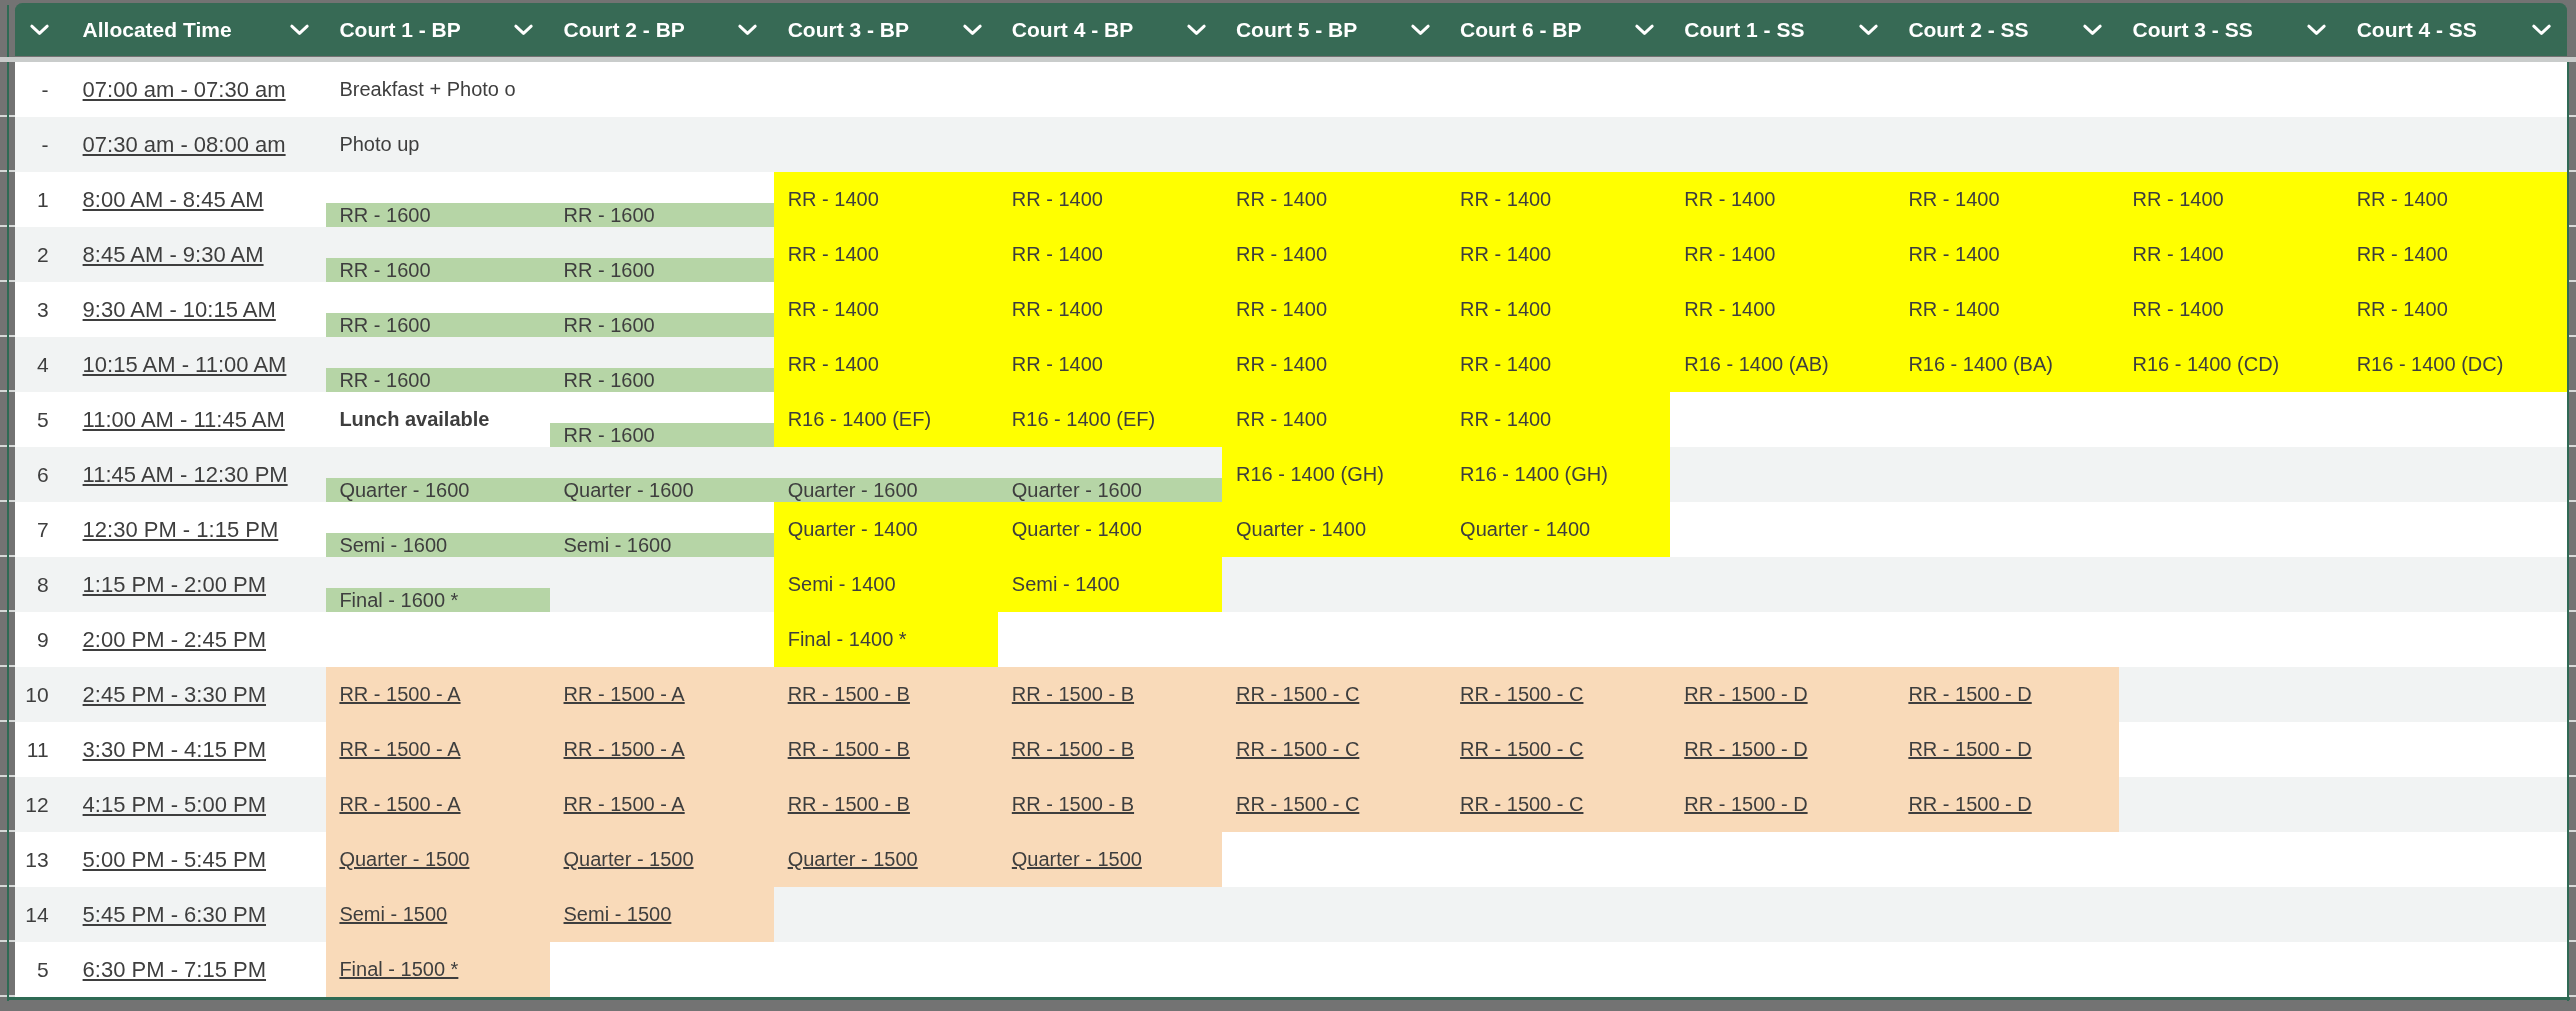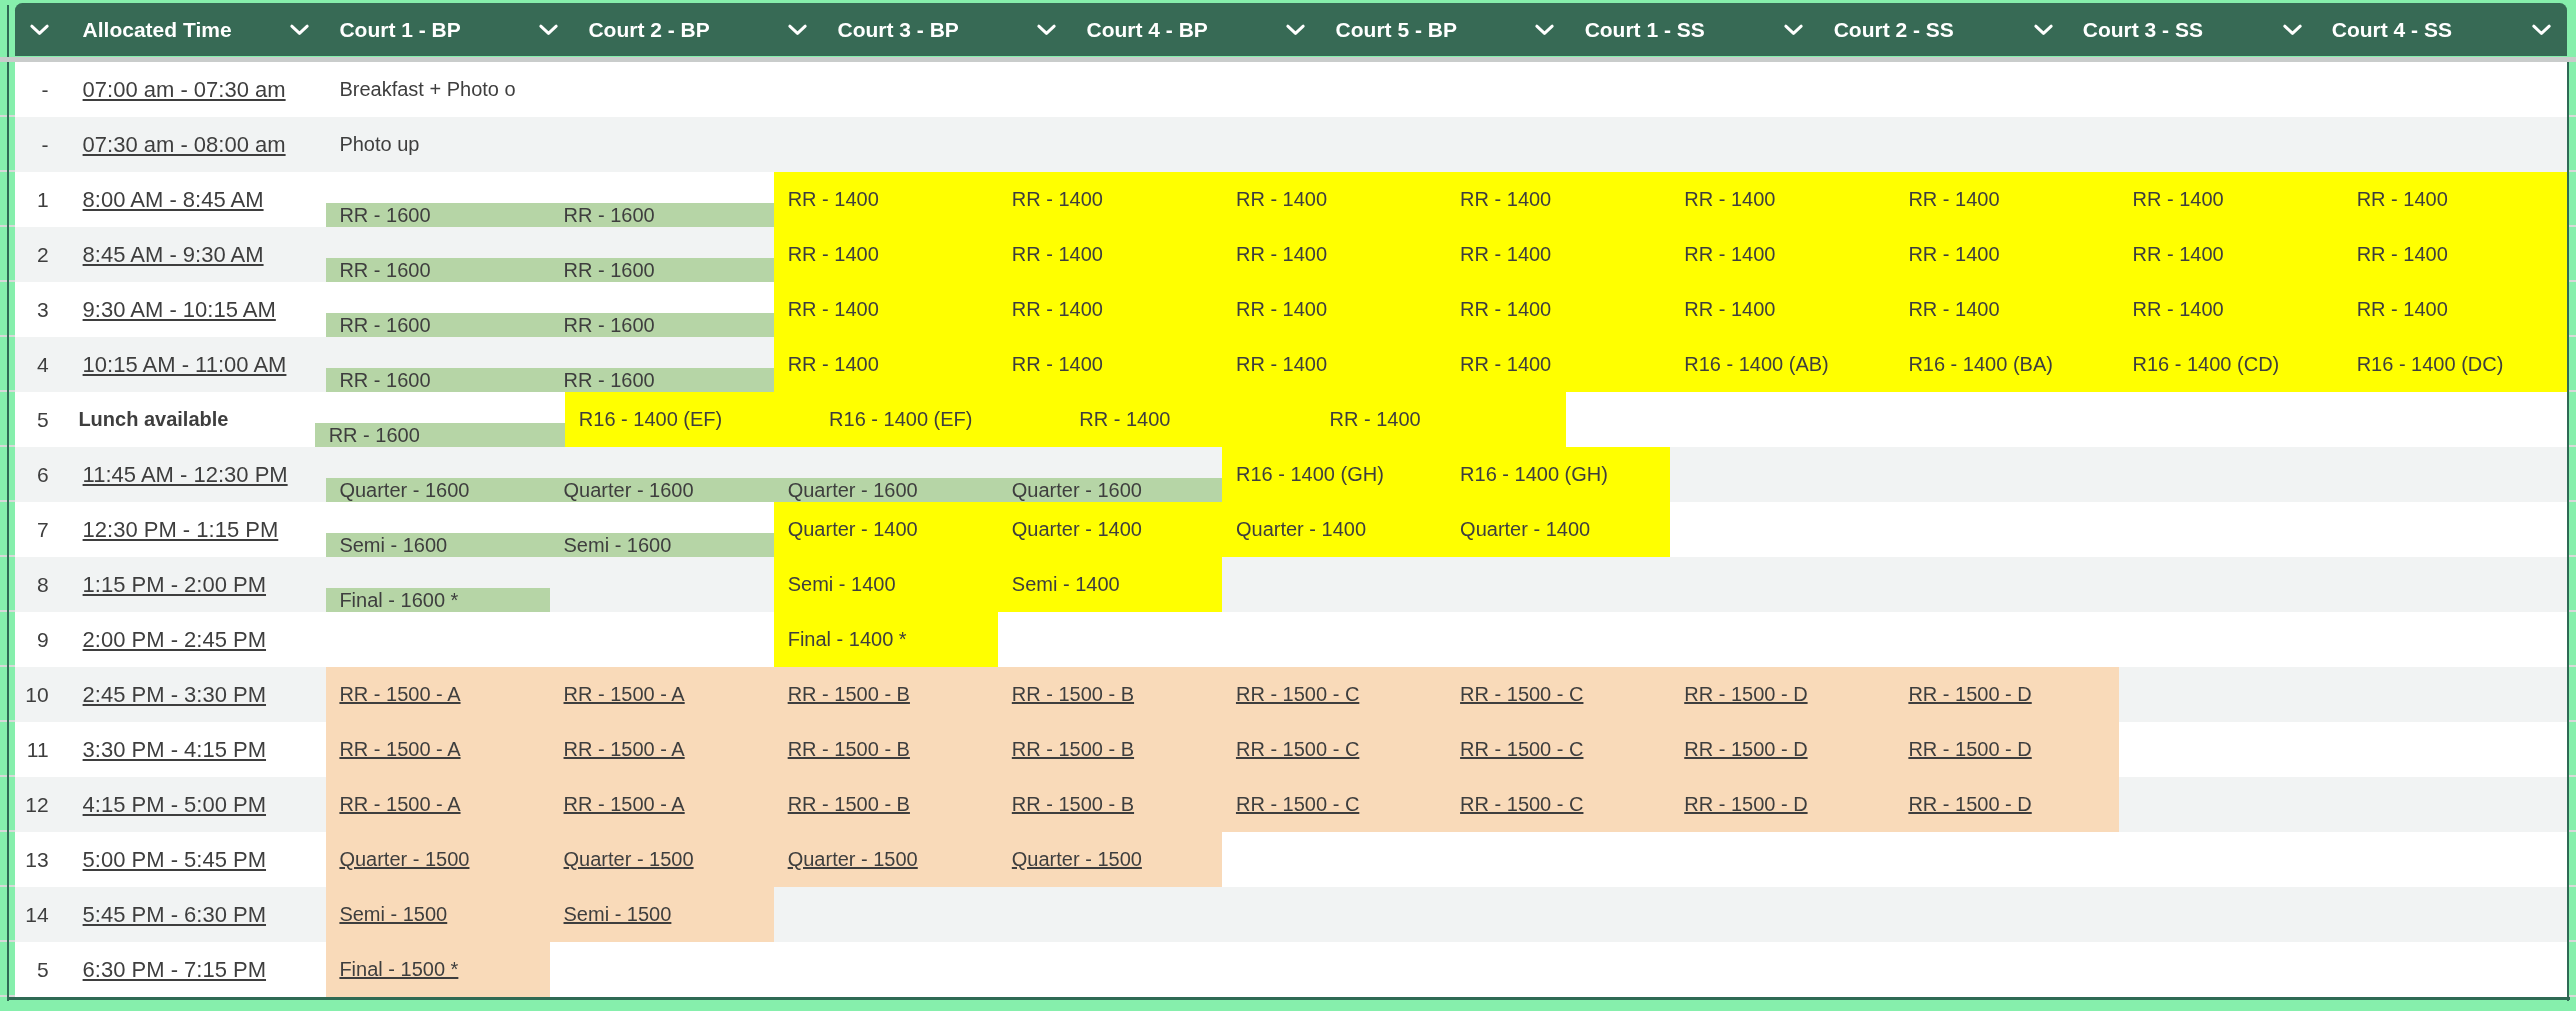--- a/index.html
+++ b/index.html
@@ -1,17 +1,17 @@
 <!DOCTYPE html>
 <html style="font-size:13px"><head>
 <meta charset="utf-8">
 <style>
   html,body{margin:0;padding:0;background:#ffffff;}
   .stage{
-    position:relative;width:2576px;height:1012px;background:#86efac;
+    position:relative;width:2576px;height:1012px;background:#737373;
     font-family:"Liberation Sans",sans-serif;color:var(--text,#3e3e3e);
     overflow:hidden;
     --header:#376a55;--green:#b6d5a6;--yellow:#ffff00;--peach:#f9dab9;
     --band:#f1f3f3;--divider:#c9cccb;--frame:#2f6a54;--tick:#d6d9d8;--text:#3e3e3e;
   }
   
   .vline{position:absolute;width:2.4px;background:var(--frame);}
   .vline.left{left:6.5px;top:4.9px;height:996px;}
   .vline.right{left:2567px;top:57px;height:944px;}
   .hline-bottom{position:absolute;left:6.5px;right:6.5px;top:997px;height:3.2px;background:var(--frame);}
@@ -89,20 +89,26 @@
           <path d="M3 2.5 L12 11 L21 2.5" fill="none" stroke="#ffffff" stroke-width="3.4" stroke-linecap="round" stroke-linejoin="round"></path>
         </svg>
       </div>
       <div class="hcell court">
         <span>Court 5 - BP</span>
         <svg viewBox="0 0 24 14" class="chev">
           <path d="M3 2.5 L12 11 L21 2.5" fill="none" stroke="#ffffff" stroke-width="3.4" stroke-linecap="round" stroke-linejoin="round"></path>
         </svg>
       </div>
       <div class="hcell court">
+        <span>Court 6 - BP</span>
+        <svg viewBox="0 0 24 14" class="chev">
+          <path d="M3 2.5 L12 11 L21 2.5" fill="none" stroke="#ffffff" stroke-width="3.4" stroke-linecap="round" stroke-linejoin="round"></path>
+        </svg>
+      </div>
+      <div class="hcell court">
         <span>Court 1 - SS</span>
         <svg viewBox="0 0 24 14" class="chev">
           <path d="M3 2.5 L12 11 L21 2.5" fill="none" stroke="#ffffff" stroke-width="3.4" stroke-linecap="round" stroke-linejoin="round"></path>
         </svg>
       </div>
       <div class="hcell court">
         <span>Court 2 - SS</span>
         <svg viewBox="0 0 24 14" class="chev">
           <path d="M3 2.5 L12 11 L21 2.5" fill="none" stroke="#ffffff" stroke-width="3.4" stroke-linecap="round" stroke-linejoin="round"></path>
         </svg>
@@ -202,20 +208,21 @@
         <div class="cell court bg-yellow">RR - 1400</div>
         <div class="cell court bg-yellow">RR - 1400</div>
         <div class="cell court bg-yellow">RR - 1400</div>
         <div class="cell court bg-yellow">R16 - 1400 (AB)</div>
         <div class="cell court bg-yellow">R16 - 1400 (BA)</div>
         <div class="cell court bg-yellow">R16 - 1400 (CD)</div>
         <div class="cell court bg-yellow">R16 - 1400 (DC)</div>
       </div>
       <div class="row">
         <div class="cell num">5</div>
+        <div class="cell time">11:00 AM - 11:45 AM</div>
         <div class="cell court bold">Lunch available</div>
         <div class="cell court bg-green">RR - 1600</div>
         <div class="cell court bg-yellow">R16 - 1400 (EF)</div>
         <div class="cell court bg-yellow">R16 - 1400 (EF)</div>
         <div class="cell court bg-yellow">RR - 1400</div>
         <div class="cell court bg-yellow">RR - 1400</div>
         <div class="cell court"></div>
         <div class="cell court"></div>
         <div class="cell court"></div>
         <div class="cell court"></div>

